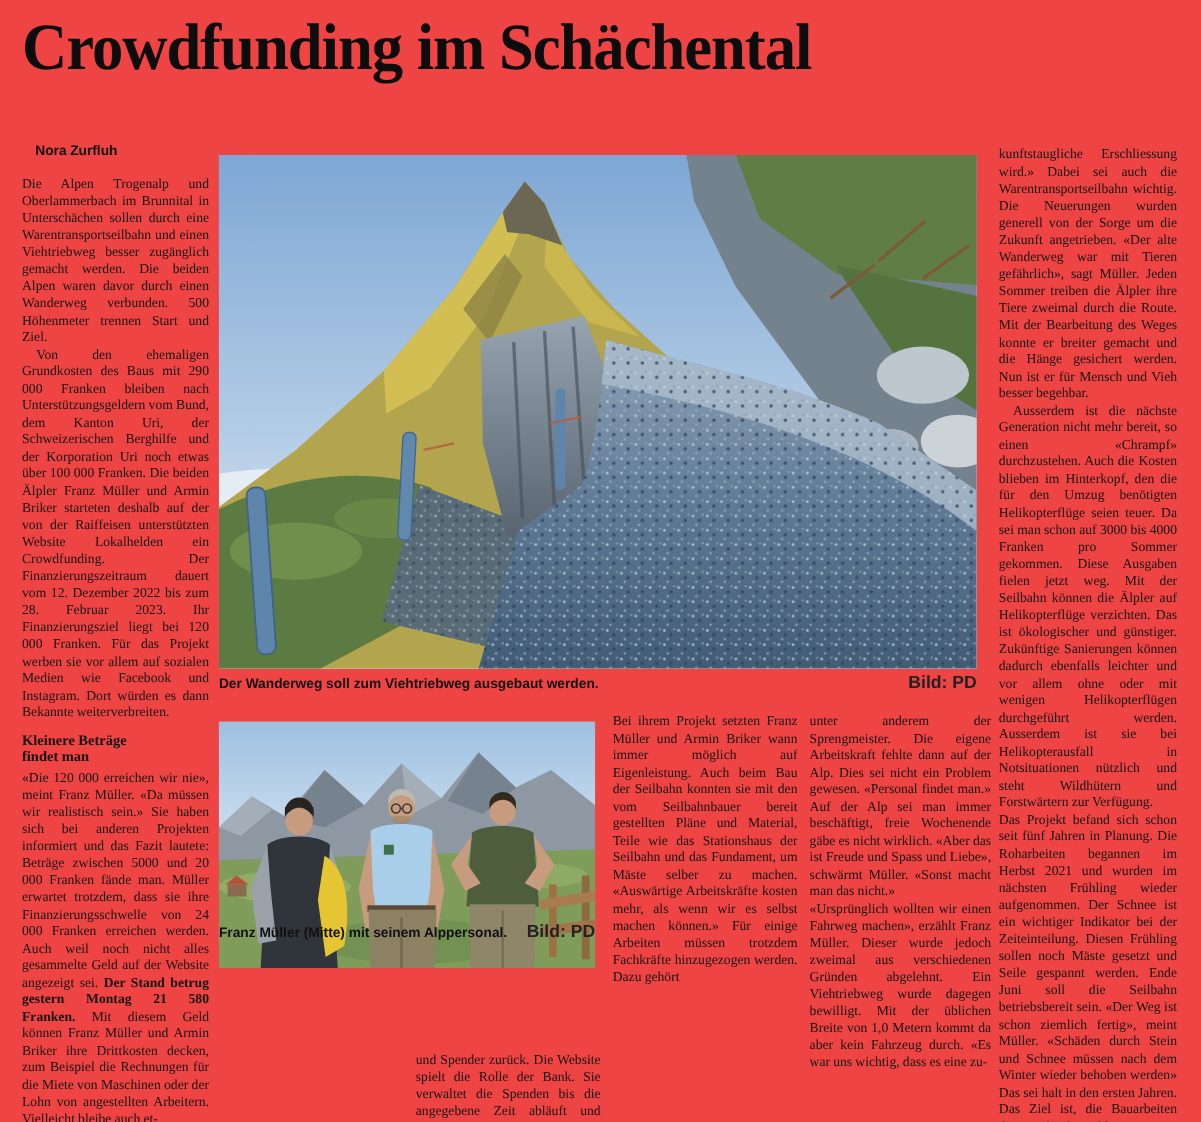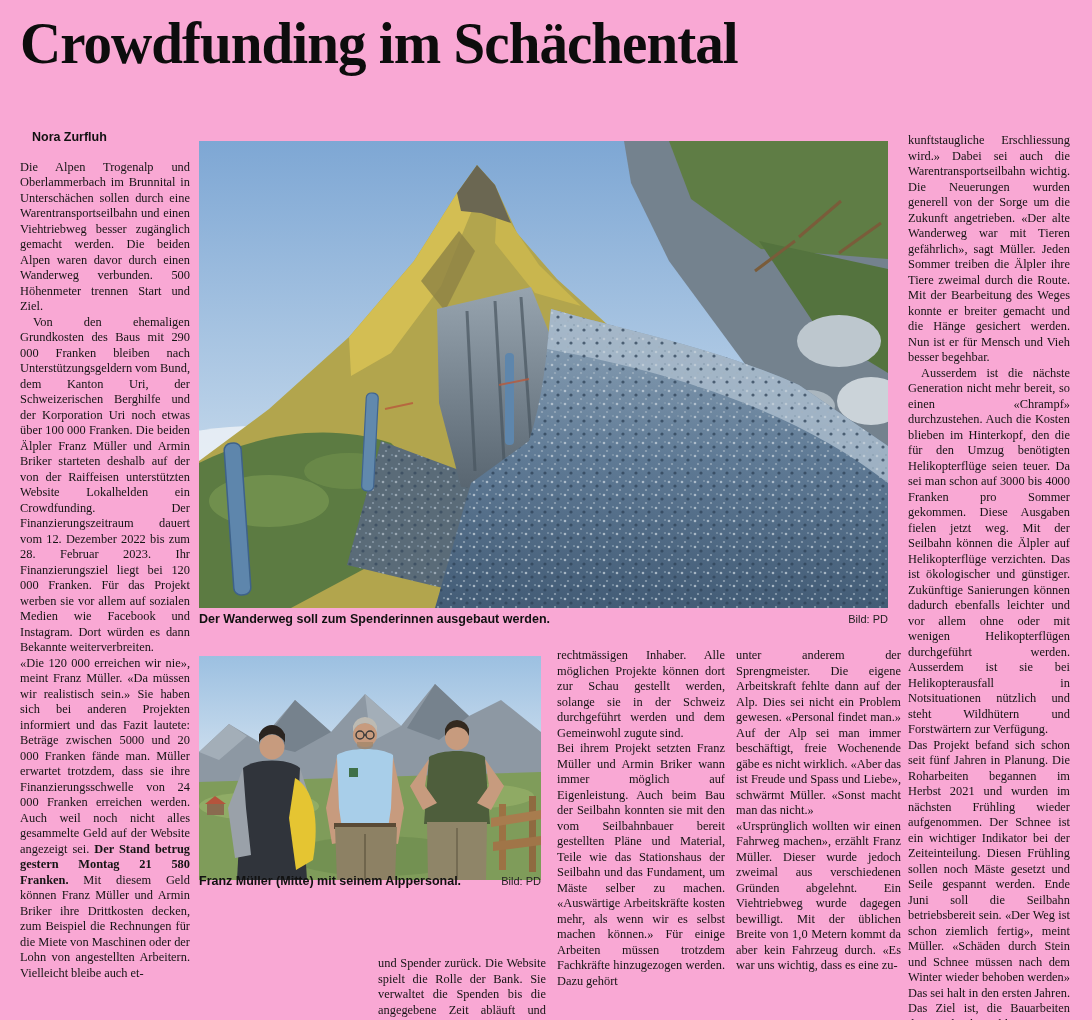--- a/index.html
+++ b/index.html
@@ -1,17 +1,17 @@
 <!DOCTYPE html>
 <html lang="de"><head>
 <meta charset="utf-8">
 <style>
   html,body{margin:0;padding:0;background:#ffffff;}
   .page{
-    position:relative;width:1092px;height:1020px;background:#f9a8d4;
+    position:relative;width:1092px;height:1020px;background:#ef4444;
     overflow:hidden;color:#141414;
     font-family:"Liberation Serif", serif;
   }
   .headline{
     position:absolute;left:20px;top:12px;width:900px;
     font-family:"Liberation Serif", serif;font-weight:700;
     font-size:60px;line-height:62px;letter-spacing:-1px;
     transform:scaleX(.95);transform-origin:left top;color:#0d0d0d;
     white-space:nowrap;
   }
@@ -35,34 +35,38 @@
     font-family:"Liberation Serif", serif;font-weight:700;
     font-size:13.2px;line-height:15.5px;margin:9px 0 4px 0;text-align:left;
   }
   .photo{position:absolute;overflow:hidden;background:#9fb4c6;}
   .photo svg{display:block;width:100%;height:100%;}
   .caption-row{
     position:absolute;display:flex;justify-content:space-between;align-items:baseline;
     font-family:"Liberation Sans", sans-serif;
   }
   .caption{font-weight:700;font-size:12.5px;color:#111;}
-  .credit{font-weight:400;font-size:11px;color:#222;}
+  .credit{font-weight:700;font-size:16px;color:#222;}
   strong{font-weight:700;}
 </style>
 </head>
 <body>
 
 <div class="page">
 
   <div class="headline">Crowdfunding im Schächental</div>
 
   <div class="col" style="left:20px;top:130px;width:170px;height:890px;">
     <div class="byline">Nora Zurfluh</div>
     <p>Die Alpen Trogenalp und Oberlammerbach im Brunnital in Unterschächen sollen durch eine Warentransportseilbahn und einen Viehtriebweg besser zugänglich gemacht werden. Die beiden Alpen waren davor durch einen Wanderweg verbunden. 500 Höhenmeter trennen Start und Ziel.</p>
     <p class="indent">Von den ehemaligen Grundkosten des Baus mit 290 000 Franken bleiben nach Unterstützungsgeldern vom Bund, dem Kanton Uri, der Schweizerischen Berghilfe und der Korporation Uri noch etwas über 100 000 Franken. Die beiden Älpler Franz Müller und Armin Briker starteten deshalb auf der von der Raiffeisen unterstützten Website Lokalhelden ein Crowdfunding. Der Finanzierungszeitraum dauert vom 12. Dezember 2022 bis zum 28. Februar 2023. Ihr Finanzierungsziel liegt bei 120 000 Franken. Für das Projekt werben sie vor allem auf sozialen Medien wie Facebook und Instagram. Dort würden es dann Bekannte weiterverbreiten.</p>
+    <h3>
+        <span style="display:block">Kleinere Beträge</span>
+        <span style="display:block">findet man</span>
+      </h3>
     <p><span>«Die 120 000 erreichen wir nie», meint Franz Müller. «Da müssen wir realistisch sein.» Sie haben sich bei anderen Projekten informiert und das Fazit lautete: Beträge zwischen 5000 und 20 000 Franken fände man. Müller erwartet trotzdem, dass sie ihre Finanzierungsschwelle von 24 000 Franken erreichen werden. Auch weil noch nicht alles gesammelte Geld auf der Website angezeigt sei. </span><strong>Der Stand betrug gestern Montag 21 580 Franken.</strong><span> Mit diesem Geld können Franz Müller und Armin Briker ihre Drittkosten decken, zum Beispiel die Rechnungen für die Miete von Maschinen oder der Lohn von angestellten Arbeitern. Vielleicht bleibe auch et-</span></p>
   </div>
 
   <div class="photo" style="left:199px;top:141px;width:689px;height:467px;">
     <svg viewBox="0 0 689 467" preserveAspectRatio="none">
       <defs>
         <linearGradient id="sky1" x1="0" y1="0" x2="0" y2="1">
           <stop offset="0" stop-color="#7ea7d4"></stop>
             <stop offset="0.55" stop-color="#b4cde6"></stop>
             <stop offset="1" stop-color="#e3ecf3"></stop>
@@ -114,21 +118,21 @@
       <path d="M352,168 C430,190 520,208 600,244 L689,305 L689,342 C600,272 478,232 348,208 Z" fill="#a9bbcb" opacity="0.85"></path>
       <path d="M352,168 C430,190 520,208 600,244 L689,305 L689,467 L236,467 L272,342 L330,300 C344,258 348,212 352,168 Z" fill="url(#speck1)" opacity="0.75"></path>
 
       <rect x="30" y="302" width="17" height="152" rx="7" fill="#5e86ac" stroke="#3e628a" stroke-width="1.5" transform="rotate(-4 38 378)"></rect>
       <rect x="165" y="252" width="12" height="98" rx="5" fill="#6189ad" stroke="#416590" stroke-width="1.2" transform="rotate(3 171 300)"></rect>
       <rect x="306" y="212" width="9" height="92" rx="4" fill="#5e86ac"></rect>
       <path d="M186,268 L214,262 M300,244 L330,238" stroke="#b85a3c" stroke-width="2" opacity="0.8"></path>
     </svg>
   </div>
   <div class="caption-row" style="left:199px;top:612px;width:689px;">
-    <span class="caption">Der Wanderweg soll zum Spenderinnen ausgebaut werden.</span>
+    <span class="caption">Der Wanderweg soll zum Viehtriebweg ausgebaut werden.</span>
     <span class="credit">Bild: PD</span>
   </div>
 
   <div class="photo" style="left:199px;top:656px;width:342px;height:224px;">
     <svg viewBox="0 0 342 224" preserveAspectRatio="none">
       <defs>
         <linearGradient id="sky2" x1="0" y1="0" x2="0" y2="1">
           <stop offset="0" stop-color="#9cc0e1"></stop>
             <stop offset="1" stop-color="#d8e5f1"></stop>
         </linearGradient>
@@ -184,32 +188,31 @@
       </g>
 
       <g>
         <rect x="300" y="148" width="7" height="66" fill="#9c7244"></rect>
         <rect x="330" y="140" width="7" height="76" fill="#8f6a40"></rect>
         <path d="M292,162 L342,154 L342,163 L292,171 Z" fill="#a87c4e"></path>
         <path d="M294,186 L342,180 L342,189 L294,195 Z" fill="#a07548"></path>
       </g>
     </svg>
   </div>
-  <div class="caption-row" style="left:199px;top:874px;width:342px;">
+  <div class="caption-row" style="left:199px;top:839px;width:342px;">
     <span class="caption">Franz Müller (Mitte) mit seinem Alppersonal.</span>
     <span class="credit">Bild: PD</span>
   </div>
 
 
   <div class="col" style="left:378px;top:956px;width:168px;height:95px;">
     <p>und Spender zurück. Die Website spielt die Rolle der Bank. Sie verwaltet die Spenden bis die angegebene Zeit abläuft und schickt es dann an den</p>
   </div>
 
   <div class="col" style="left:557px;top:648px;width:168px;height:372px;">
-    <p>rechtmässigen Inhaber. Alle möglichen Projekte können dort zur Schau gestellt werden, solange sie in der Schweiz durchgeführt werden und dem Gemeinwohl zugute sind.</p>
     <p>Bei ihrem Projekt setzten Franz Müller und Armin Briker wann immer möglich auf Eigenleistung. Auch beim Bau der Seilbahn konnten sie mit den vom Seilbahnbauer bereit gestellten Pläne und Material, Teile wie das Stationshaus der Seilbahn und das Fundament, um Mäste selber zu machen. «Auswärtige Arbeitskräfte kosten mehr, als wenn wir es selbst machen können.» Für einige Arbeiten müssen trotzdem Fachkräfte hinzugezogen werden. Dazu gehört</p>
   </div>
 
   <div class="col" style="left:736px;top:648px;width:165px;height:372px;">
     <p>unter anderem der Sprengmeister. Die eigene Arbeitskraft fehlte dann auf der Alp. Dies sei nicht ein Problem gewesen. «Personal findet man.» Auf der Alp sei man immer beschäftigt, freie Wochenende gäbe es nicht wirklich. «Aber das ist Freude und Spass und Liebe», schwärmt Müller. «Sonst macht man das nicht.»</p>
     <p>«Ursprünglich wollten wir einen Fahrweg machen», erzählt Franz Müller. Dieser wurde jedoch zweimal aus verschiedenen Gründen abgelehnt. Ein Viehtriebweg wurde dagegen bewilligt. Mit der üblichen Breite von 1,0 Metern kommt da aber kein Fahrzeug durch. «Es war uns wichtig, dass es eine zu-</p>
   </div>
 
   <div class="col" style="left:908px;top:133px;width:162px;height:887px;">
     <p>kunftstaugliche Erschliessung wird.» Dabei sei auch die Warentransportseilbahn wichtig. Die Neuerungen wurden generell von der Sorge um die Zukunft angetrieben. «Der alte Wanderweg war mit Tieren gefährlich», sagt Müller. Jeden Sommer treiben die Älpler ihre Tiere zweimal durch die Route. Mit der Bearbeitung des Weges konnte er breiter gemacht und die Hänge gesichert werden. Nun ist er für Mensch und Vieh besser begehbar.</p>

